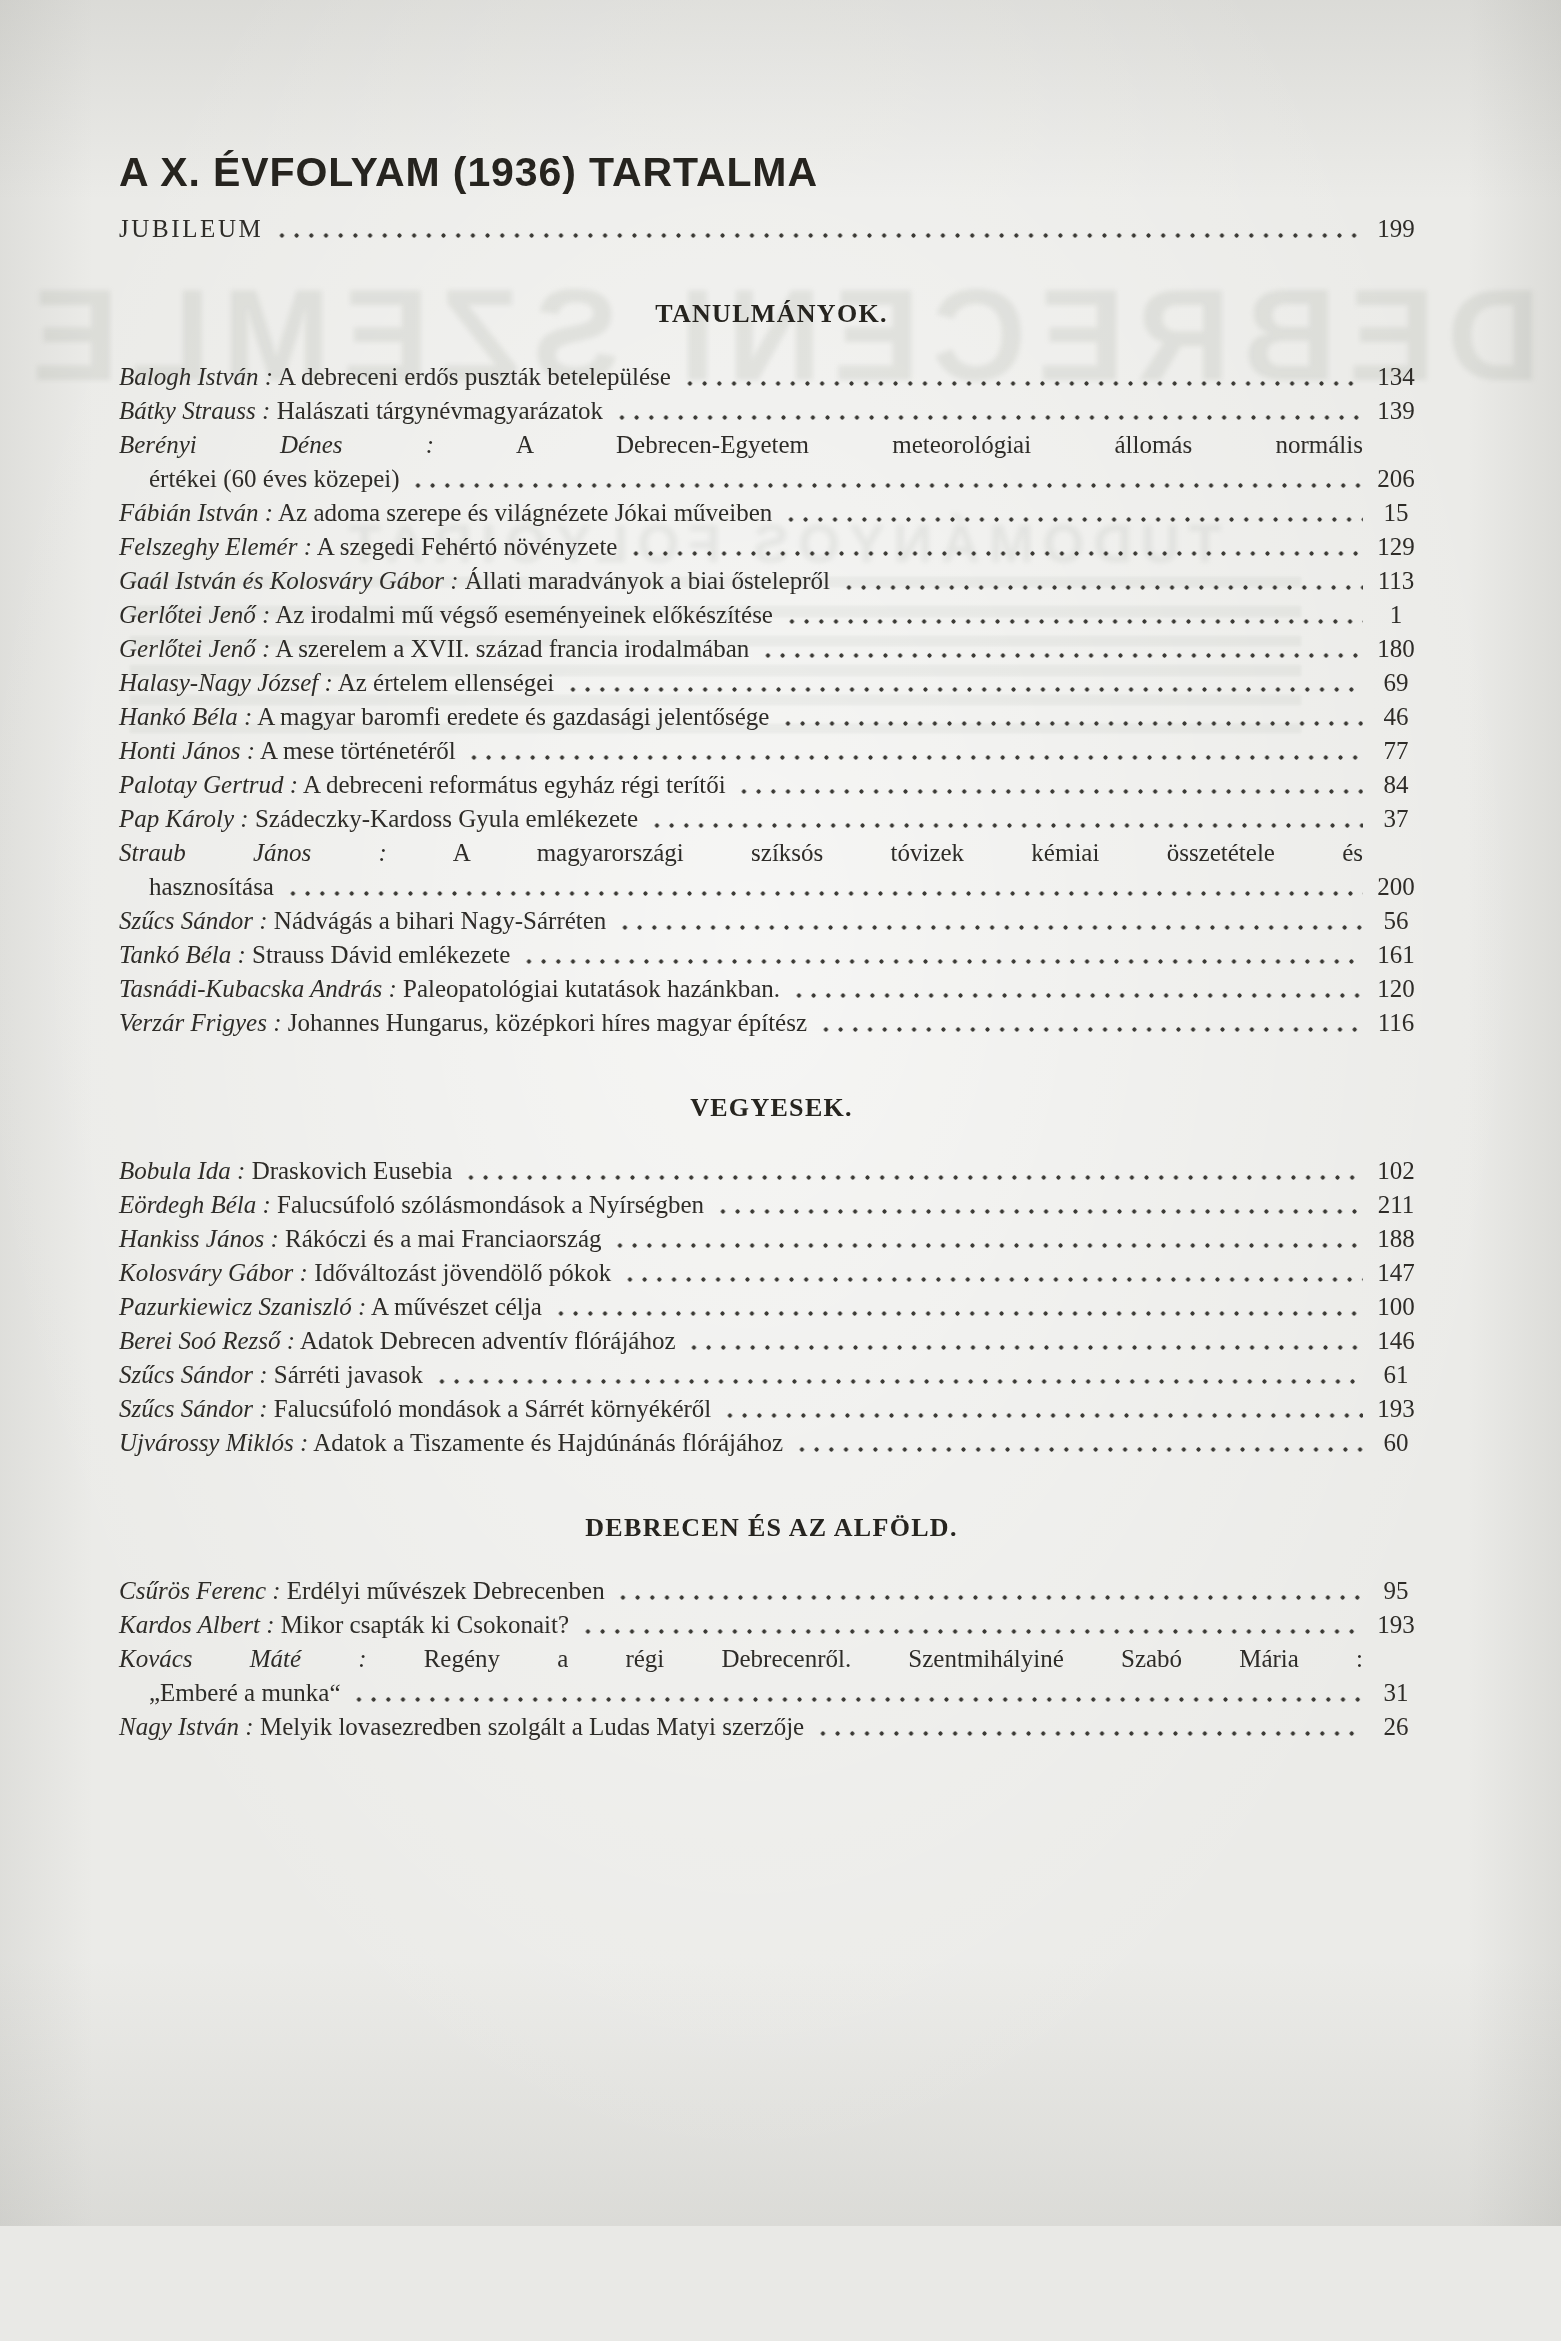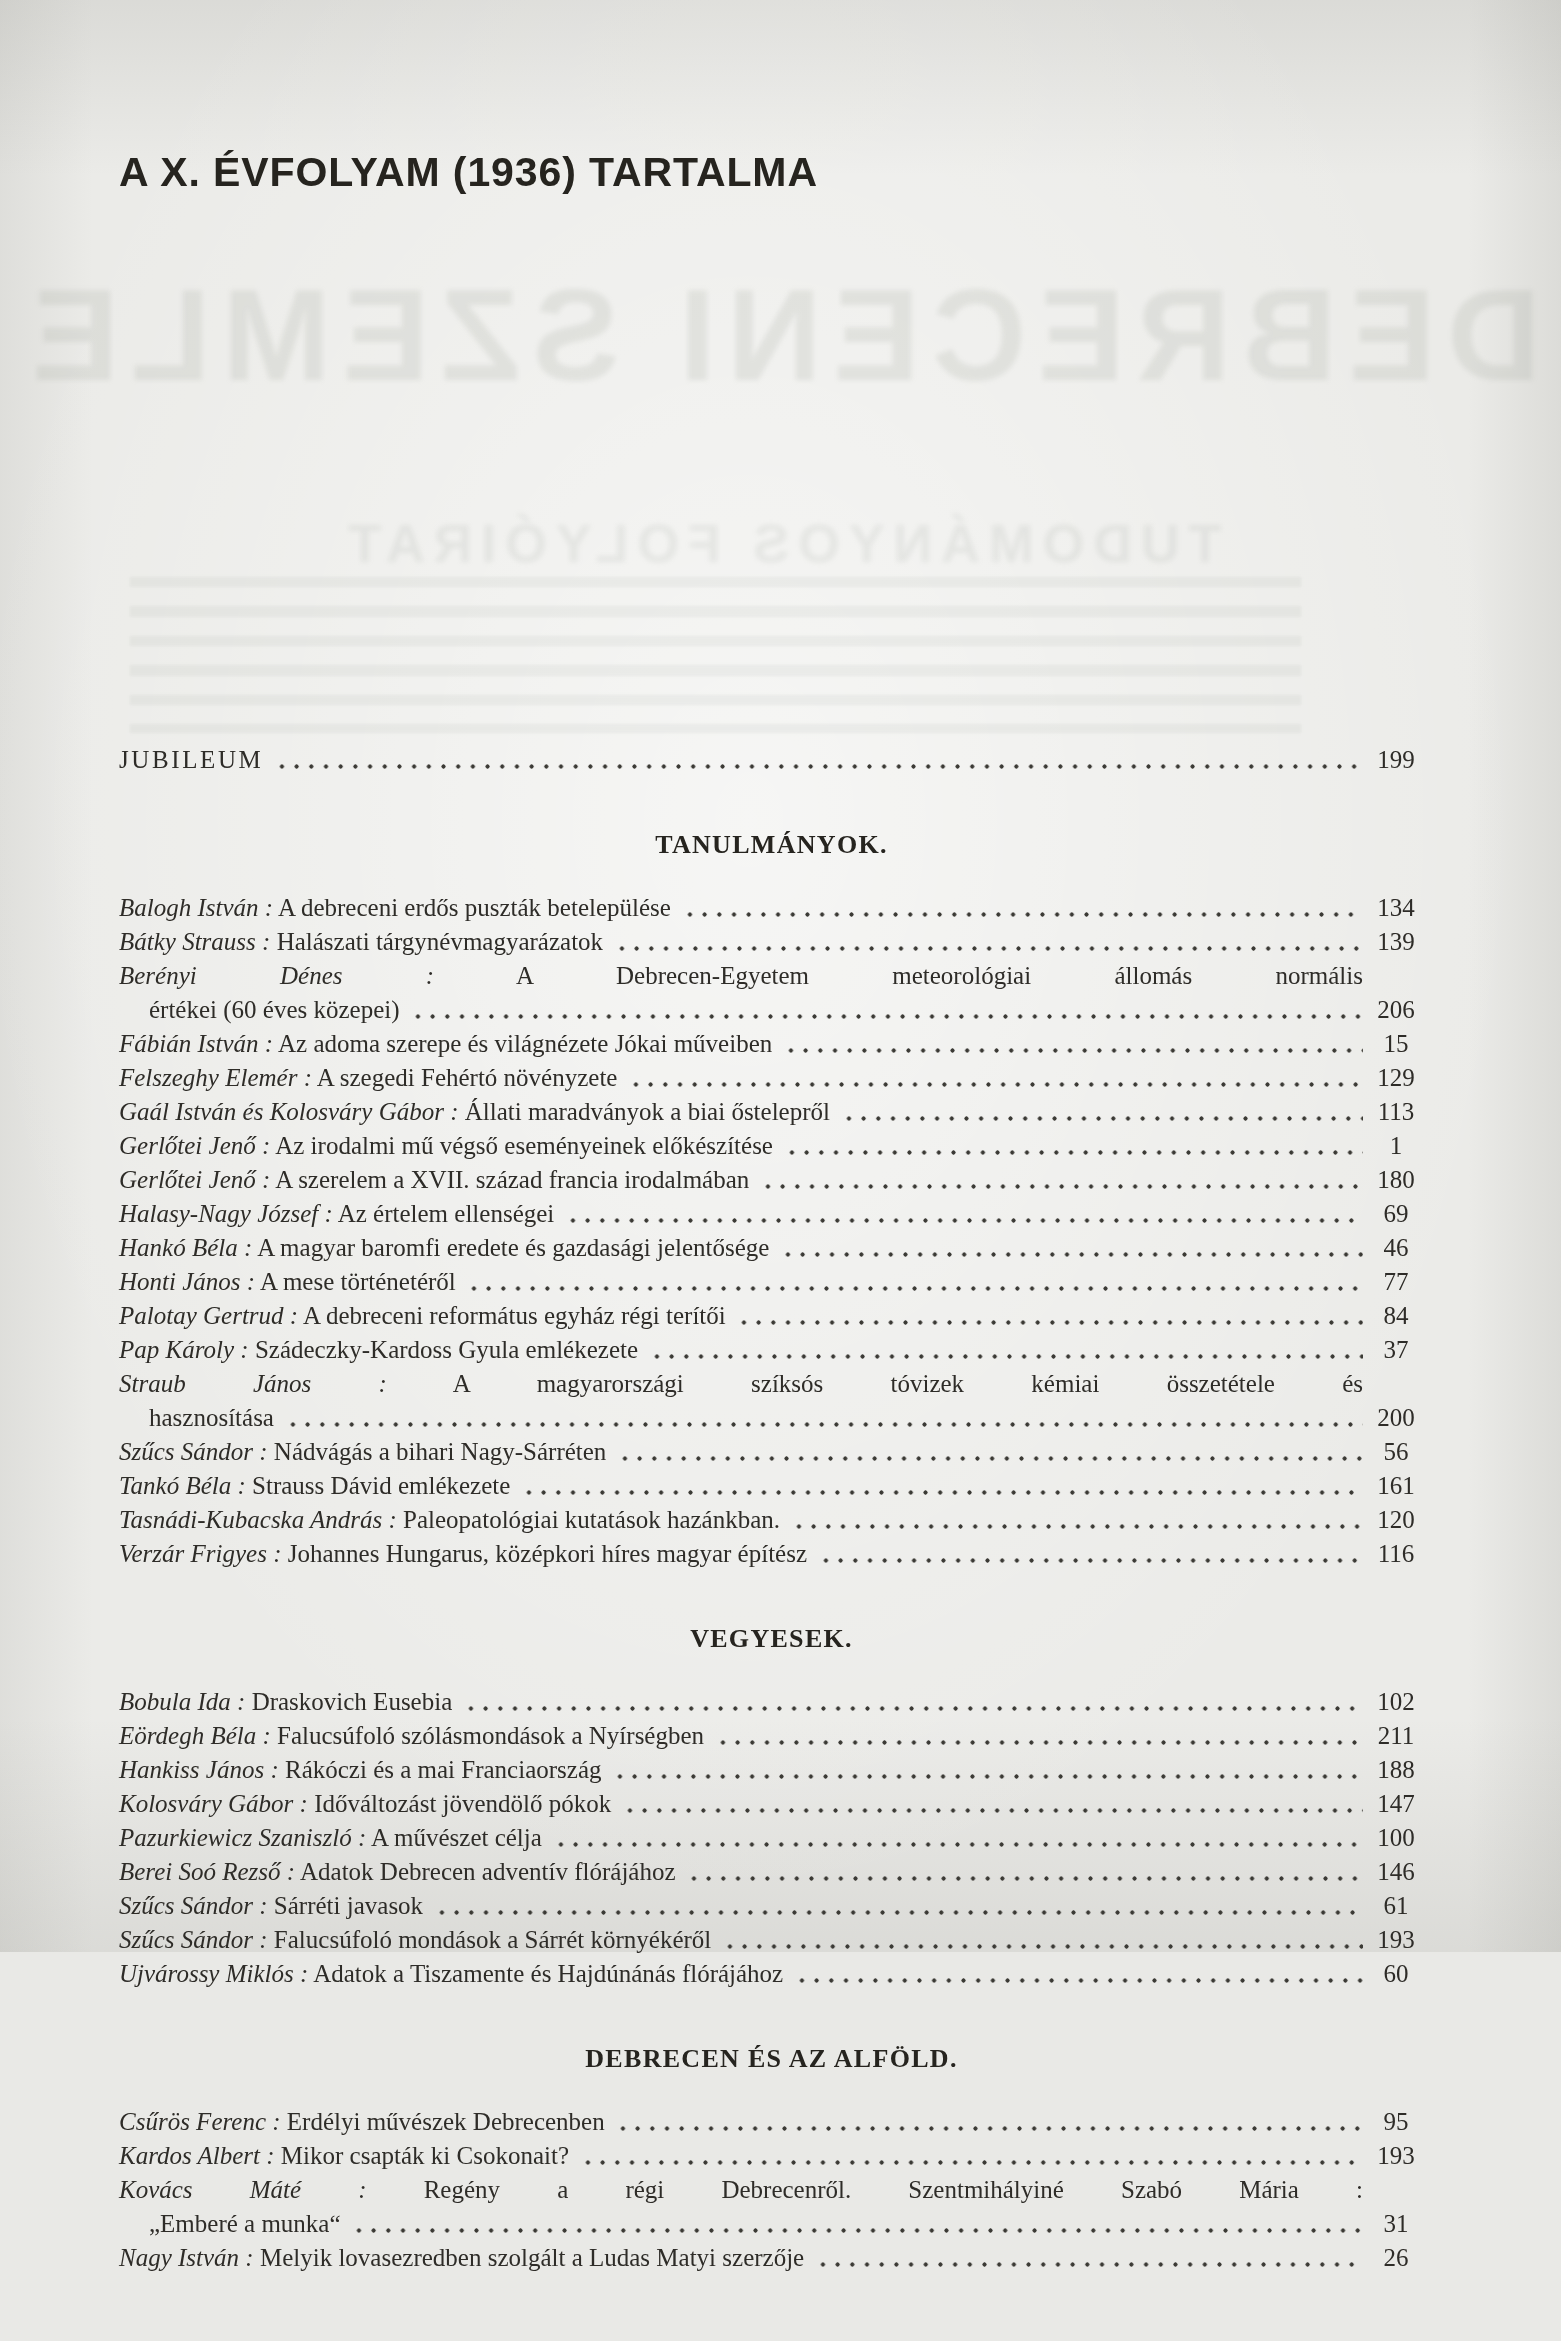--- a/index.html
+++ b/index.html
@@ -5,21 +5,21 @@
   html, body {
     margin: 0; padding: 0;
     width: 1561px; height: 2342px;
     overflow: hidden;
     background: #e9e9e6;
     font-family: "Liberation Serif", serif;
     color: #2e2c28;
   }
   .sheet {
     position: relative;
-    width: 1561px; height: 1952px;
+    width: 1561px; height: 2226px;
     background:
       radial-gradient(ellipse at 48% 42%, rgba(255,255,255,0.55), rgba(255,255,255,0) 68%),
       linear-gradient(180deg, rgba(120,120,112,0.14), rgba(120,120,112,0) 9%, rgba(120,120,112,0) 88%, rgba(120,120,112,0.14)),
       linear-gradient(90deg, rgba(110,110,102,0.10), rgba(110,110,102,0) 6%, rgba(110,110,102,0) 94%, rgba(110,110,102,0.12)),
       #ebebe8;
   }
   
   .ghost {
     position: absolute;
     left: 0; right: 0;
@@ -76,21 +76,21 @@
     background-size: 14.7px 8.7px;
     background-repeat: repeat-x;
     background-position: 2.6px 19px;
   }
   .page-num {
     flex: 0 0 56px;
     width: 56px;
     text-align: center;
     line-height: 34px;
   }
-  .jubileum { margin-top: 531px; }
+  .jubileum { }
   .jubileum .etext { letter-spacing: 2.6px; }
   .section-heading {
     margin: 52px 0 31px 0;
     text-align: center;
     font-weight: bold;
     font-size: 26px;
     line-height: 31px;
     letter-spacing: 1.3px;
     color: #26241f;
   }

